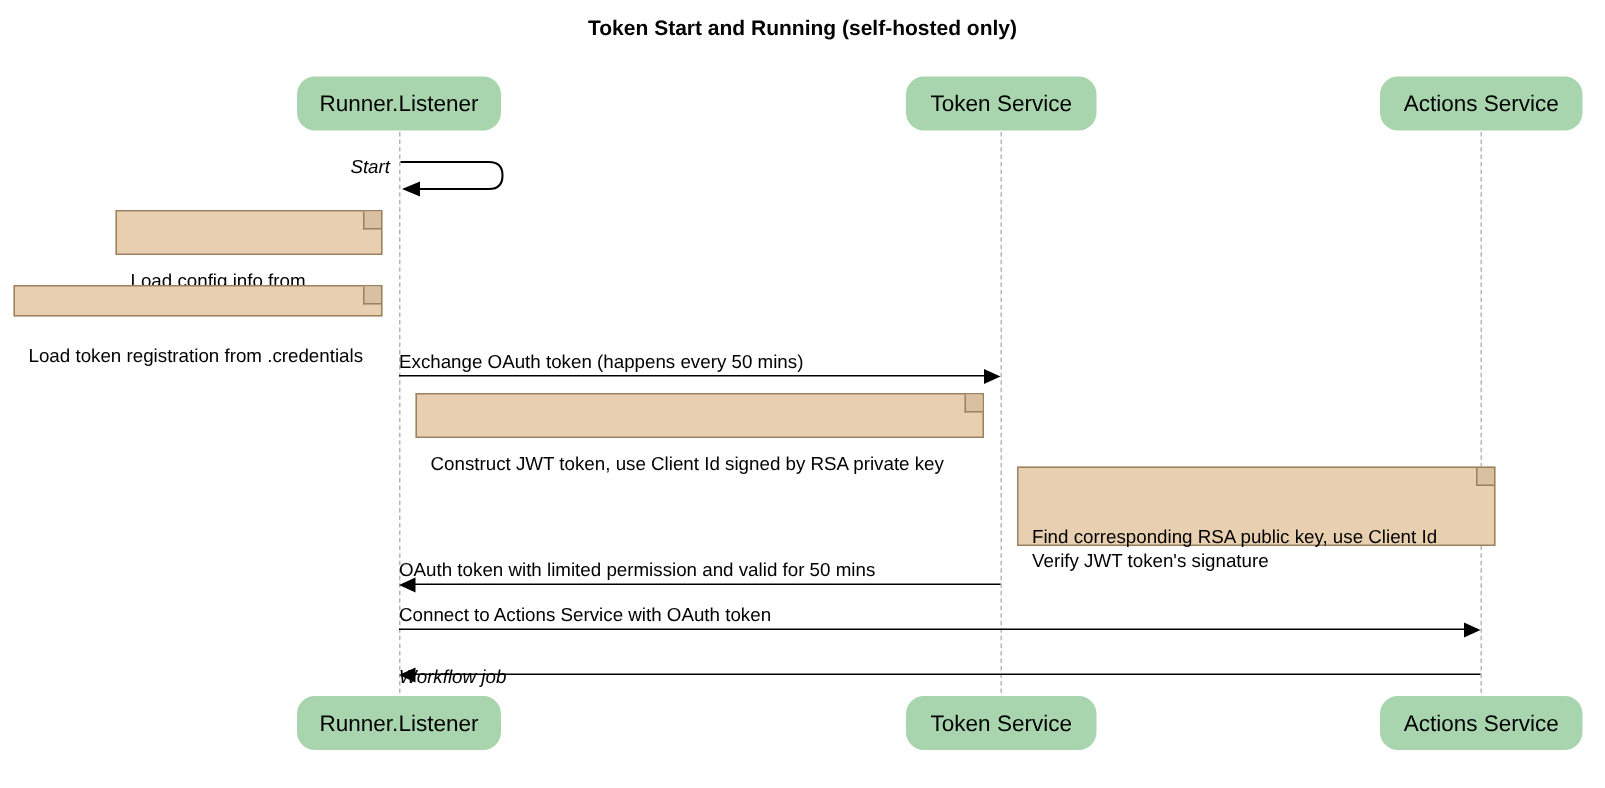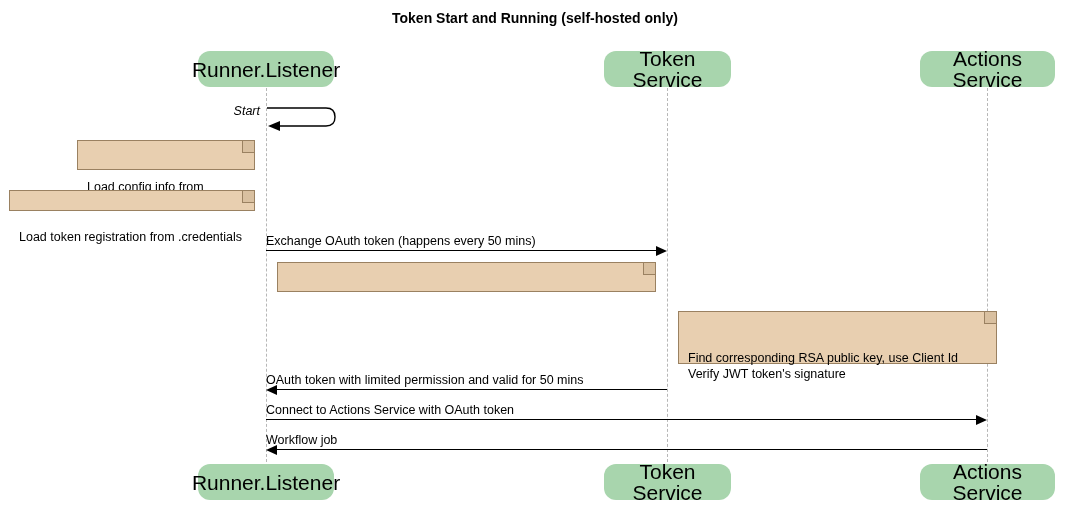--- a/index.html
+++ b/index.html
@@ -35,21 +35,21 @@
     width: 0;
     border-left: 1px dashed #b7b7b7;
   }
   
   .participant {
     position: absolute;
     box-sizing: border-box;
     background: #a8d5ad;
     border-radius: 12px;
     color: #000000;
-    font-size: 21px;
+    font-size: 15px;
     display: flex;
     align-items: center;
     justify-content: center;
     text-align: center;
     line-height: 1;
   }
   
   .note {
     position: absolute;
     box-sizing: border-box;
@@ -153,37 +153,38 @@
     <span class="fold-shape"></span>
     <span>Load token registration from .credentials</span>
   </div>
 
   <div class="msg-label" style="left:266px; top:234px; width:401px;">Exchange OAuth token (happens every 50 mins)</div>
   <div class="msg-line" style="left:266px; top:250px; width:394px;"></div>
   <div class="arrowhead right" style="left:656px; top:245.5px;"></div>
 
   <div class="note" style="left:277px; top:262px; width:379px; height:30px;">
     <span class="fold-shape"></span>
+    <span>Construct JWT token, use Client Id signed by RSA private key</span>
   </div>
 
   <div class="note" style="left:678px; top:311px; width:319px; height:53px;">
     <span class="fold-shape"></span>
     <span>Find corresponding RSA public key, use Client Id
 Verify JWT token's signature</span>
   </div>
 
   <div class="msg-label" style="left:266px; top:373px; width:401px;">OAuth token with limited permission and valid for 50 mins</div>
   <div class="msg-line" style="left:273px; top:389px; width:394px;"></div>
   <div class="arrowhead left" style="left:266px; top:384.5px;"></div>
 
   <div class="msg-label" style="left:266px; top:403px; width:721px;">Connect to Actions Service with OAuth token</div>
   <div class="msg-line" style="left:266px; top:419px; width:714px;"></div>
   <div class="arrowhead right" style="left:976px; top:414.5px;"></div>
 
-  <div class="msg-label" style="left:266px; top:433px; width:721px;">Workflow job</div>
+  <div class="msg-label" style="left:266px; top:444px; width:721px;font-style:italic;">Workflow job</div>
   <div class="msg-line" style="left:273px; top:449px; width:714px;"></div>
   <div class="arrowhead left" style="left:266px; top:444.5px;"></div>
 
   <div class="participant" style="left:198px; top:464px; width:136px; height:36px;">
     <span>Runner.Listener</span>
   </div>
   <div class="participant" style="left:604px; top:464px; width:127px; height:36px;">
     <span>Token Service</span>
   </div>
   <div class="participant" style="left:920px; top:464px; width:135px; height:36px;">

